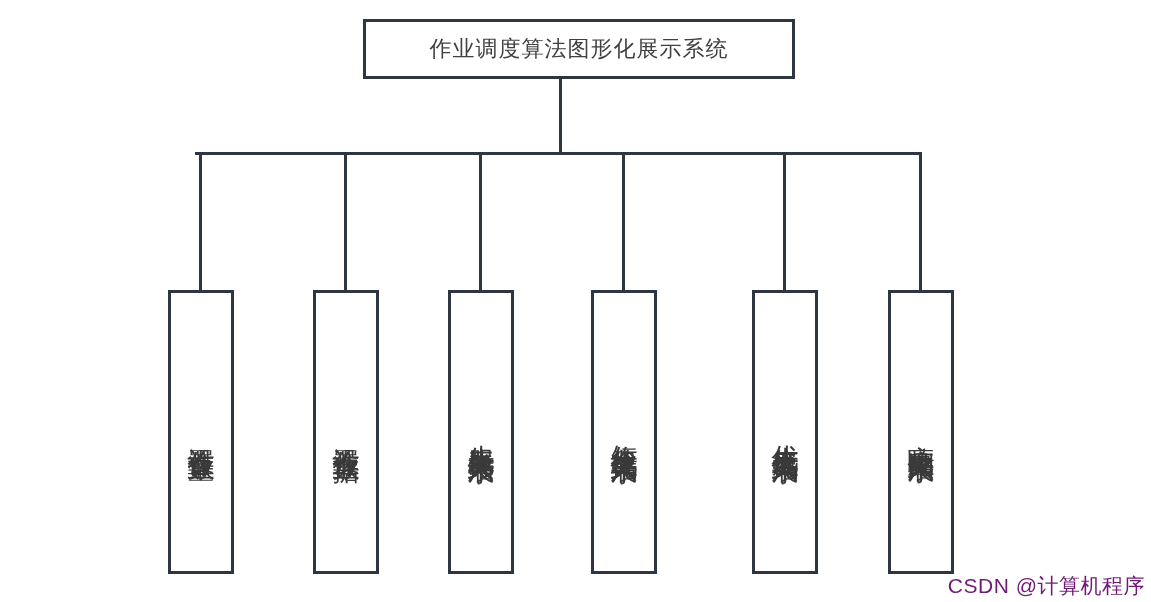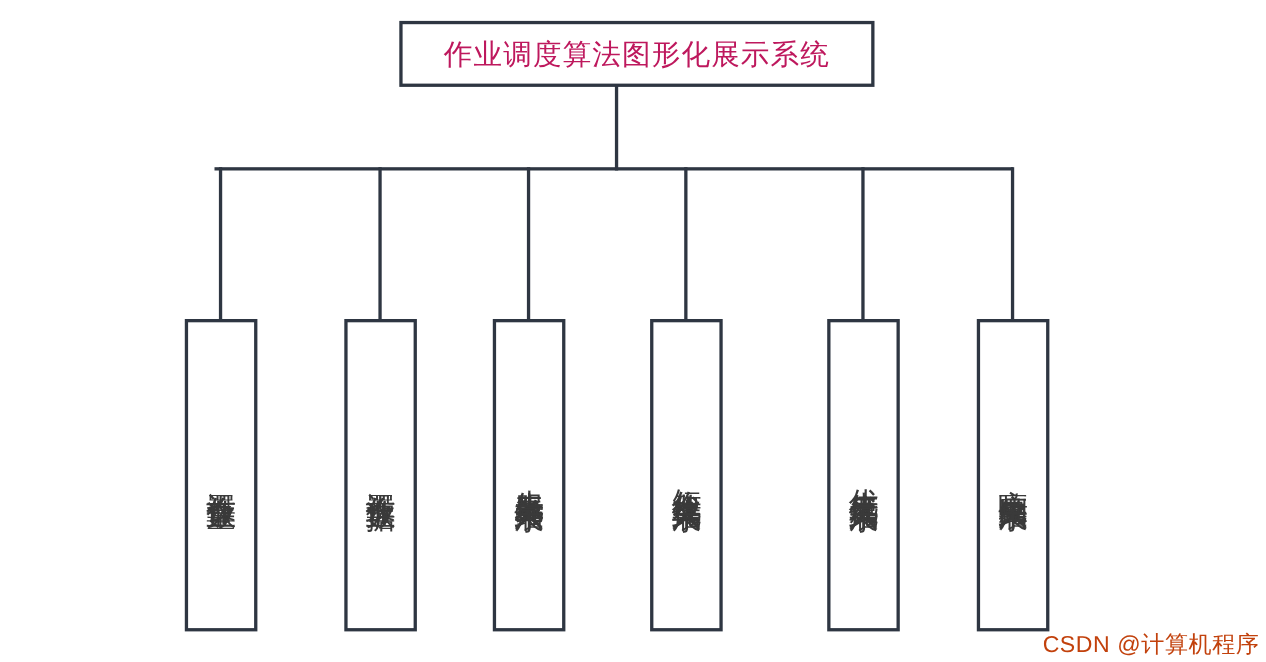--- a/index.html
+++ b/index.html
@@ -26,22 +26,22 @@
     align-items: center;
     justify-content: center;
   }
   #root-node {
     left: 363px;
     top: 19px;
     width: 432px;
     height: 60px;
   }
   #root-label {
-    font-size: 26px;
-    color: #be185d;
+    font-size: 22px;
+    color: #404040;
     letter-spacing: 1px;
     white-space: nowrap;
     line-height: 1;
   }
 
   
   .line {
     position: absolute;
     background: #2e3642;
   }
@@ -82,21 +82,21 @@
     letter-spacing: 2px;
     white-space: nowrap;
   }
 
   
   #watermark {
     position: absolute;
     right: 6px;
     top: 572px;
     font-size: 21px;
-    color: #c2410c;
+    color: #701a75;
     white-space: nowrap;
     letter-spacing: 0.5px;
   }
 </style>
 </head>
 <body>
 
 <div id="canvas">
 
   <div class="node" id="root-node">

